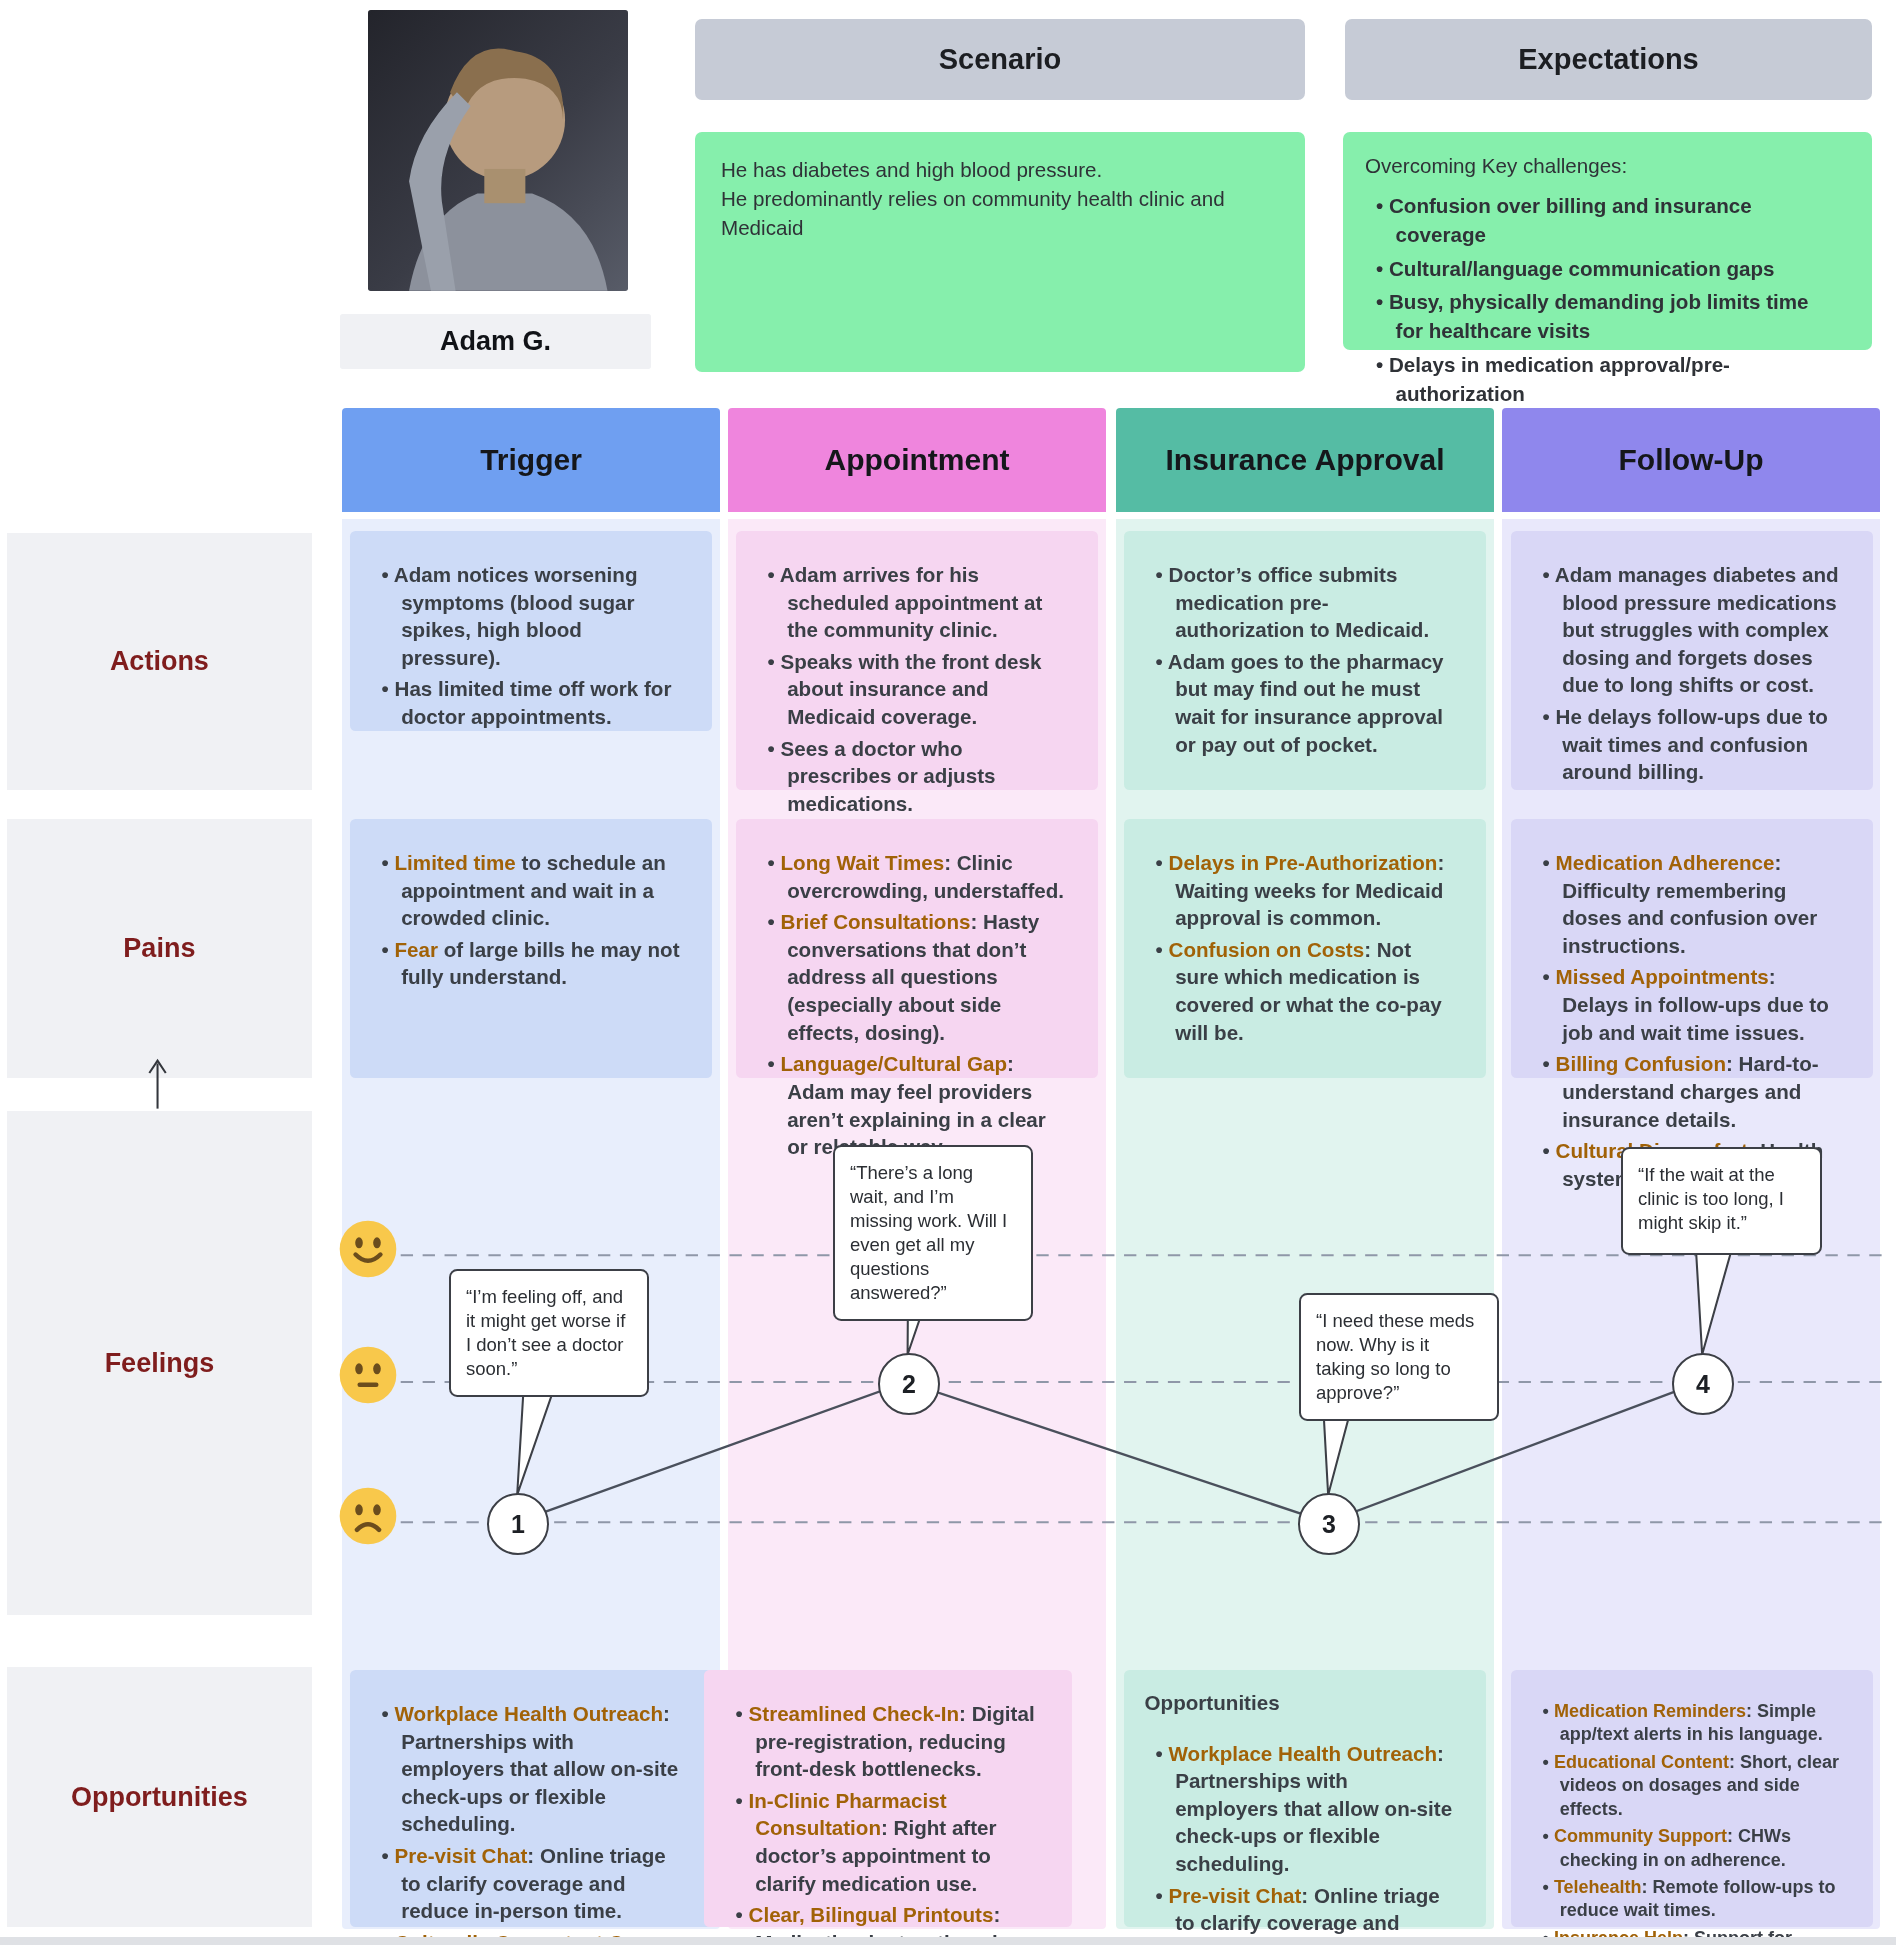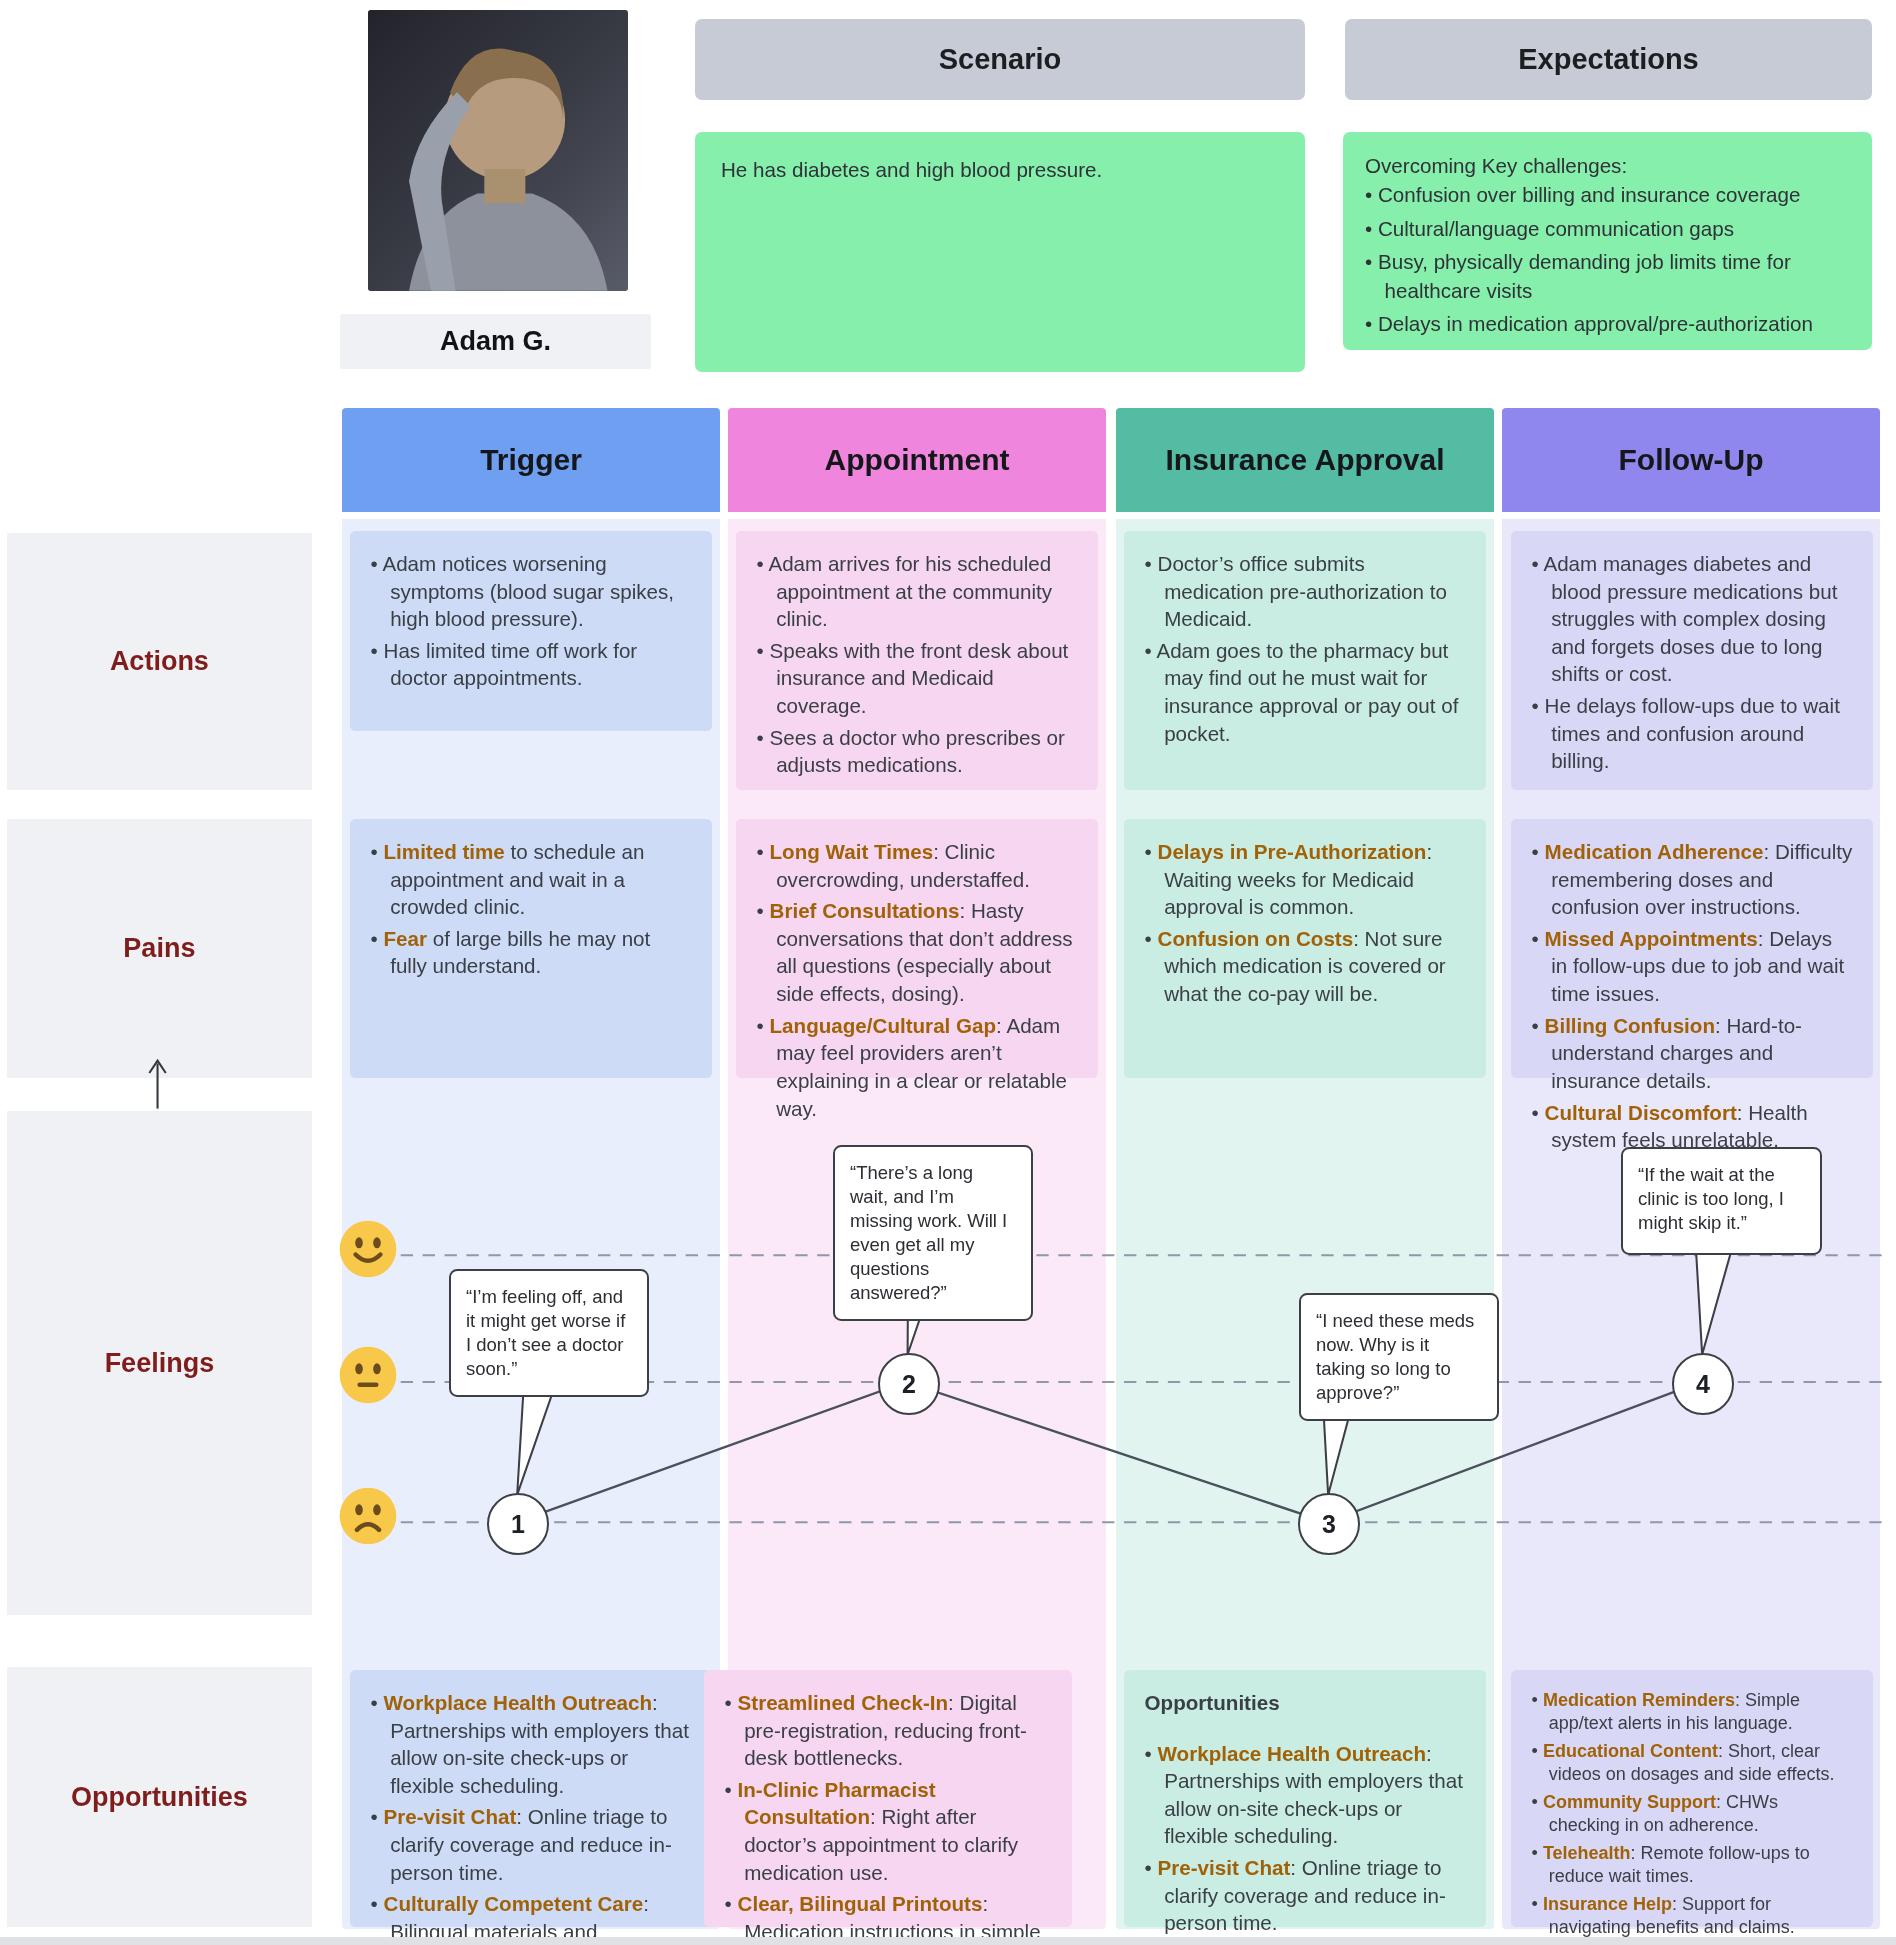--- a/index.html
+++ b/index.html
@@ -8,21 +8,21 @@
   .abs{position:absolute;box-sizing:border-box;}
   .sec-header{background:#c6cbd6;border-radius:6.9px;display:flex;align-items:center;justify-content:center;
               font-weight:bold;font-size:29px;color:#1c1e22;}
   .sec-body{background:#86efac;border-radius:6.9px;padding:23px 26px;font-size:20.6px;line-height:1.42;color:#2f3237;}
   .rowlabel{background:#f0f1f4;border-radius:0;display:flex;align-items:center;justify-content:center;
             font-weight:bold;font-size:27px;color:#7f1d1d;}
   .col-header{border-radius:4.1px 4.1px 0 0;display:flex;align-items:center;justify-content:center;
               font-weight:bold;font-size:30px;color:#15171b;}
   .cell{border-radius:5.5px;padding:19px 20.6px;font-size:20.6px;line-height:1.34;color:#3a3f46;}
   .cell.small{font-size:18px;line-height:1.3;}
-  .cell ul, .sec-body ul{margin:0;padding:0;list-style:none;}
+  .cell ul, .sec-body ul{margin:11px;padding:0;list-style:none;font-weight:bold;}
   .cell li, .sec-body li{padding-left:0.95em;text-indent:-0.95em;margin:0 0 4.1px 0;}
   .cell li::before, .sec-body li::before{content:"• ";}
   .cell strong{color:#a16207;}
   .opp-heading{font-weight:bold;margin-bottom:23px;}
   .bubble{position:absolute;background:#ffffff;border:2.1px solid #3c3f46;border-radius:8.2px;
           padding:13.7px 15px;font-size:18.5px;line-height:1.3;color:#2b2e33;z-index:5;}
   .point{position:absolute;width:58px;height:58px;border-radius:50%;background:#ffffff;border:2.1px solid #3c3f46;
          display:flex;align-items:center;justify-content:center;font-weight:bold;font-size:25px;color:#1d2025;z-index:6;}
   .emoji{position:absolute;width:58px;height:58px;z-index:6;}
   #overlay{position:absolute;left:0;top:0;z-index:4;pointer-events:none;}
@@ -46,20 +46,21 @@
       <path d="M92 410 L60 250 Q70 180 130 120 L150 140 Q100 210 108 280 L128 410 Z" fill="#9aa0ab"></path>
       <rect x="170" y="232" width="60" height="50" fill="#a9906f"></rect>
     </svg>
   </div>
   <div class="abs namebox" style="left:340px;top:314px;width:311px;height:55px;">Adam G.</div>
 
   <div class="abs sec-header" style="left:695px;top:19px;width:610px;height:81px;">Scenario</div>
   <div class="abs sec-body" style="left:695px;top:132px;width:610px;height:240px;">
     <div id="scenario-lines">
         <div>He has diabetes and high blood pressure.</div>
+        <div>He predominantly relies on community health clinic and Medicaid</div>
       </div>
   </div>
 
   <div class="abs sec-header" style="left:1345px;top:19px;width:527px;height:81px;">Expectations</div>
   <div class="abs sec-body" style="left:1343px;top:132px;width:529px;height:218px;padding:19px 22px;">
     <div>Overcoming  Key challenges:</div>
     <ul id="expectations-list">
         <li>Confusion over billing and insurance coverage</li>
         <li>Cultural/language communication gaps</li>
         <li>Busy, physically demanding job limits time for healthcare visits</li>

